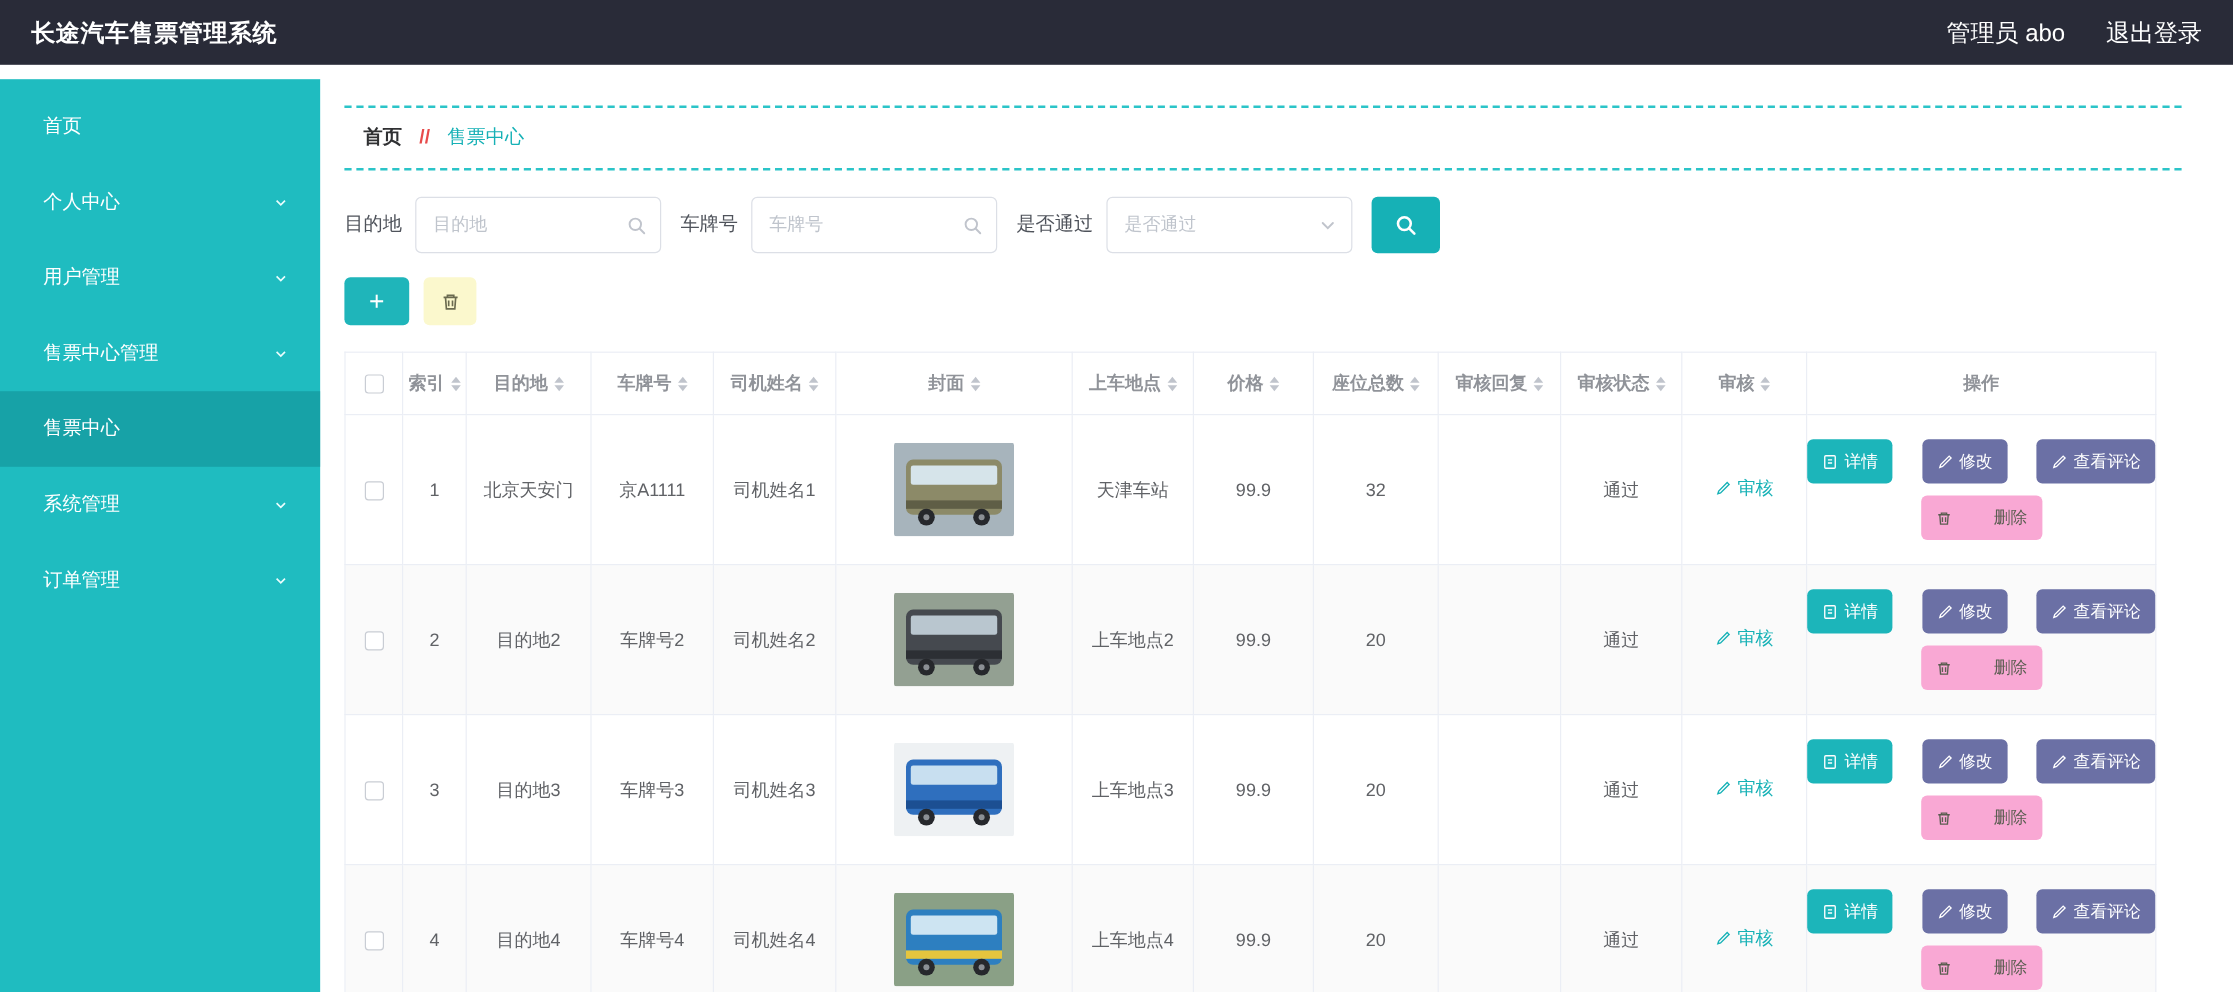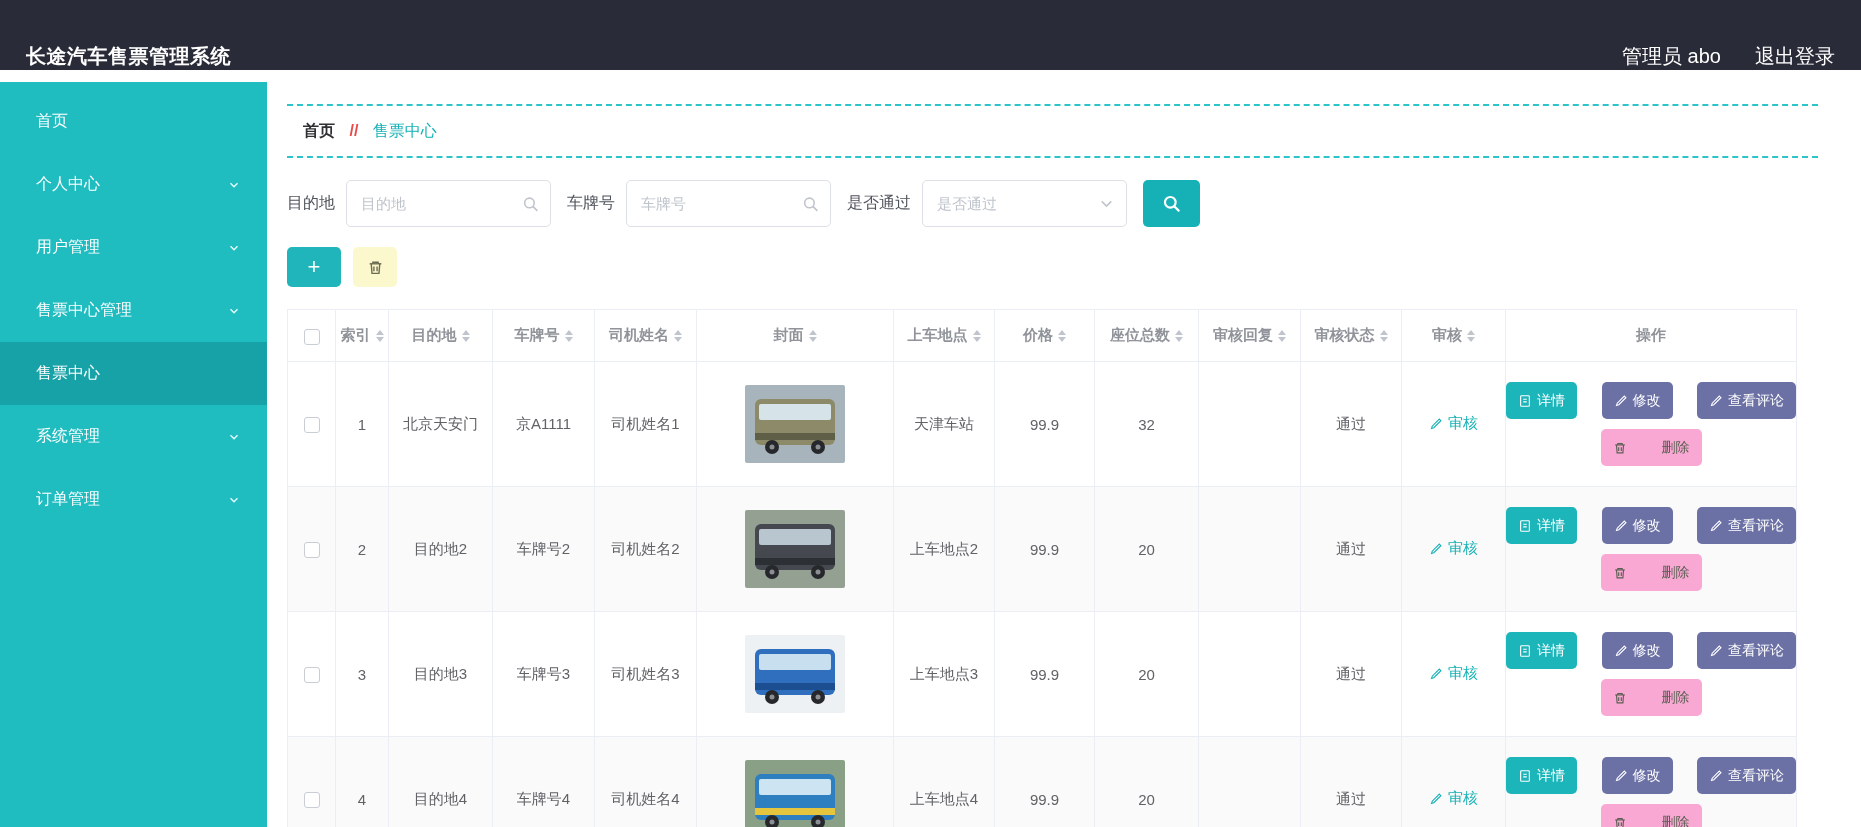--- a/index.html
+++ b/index.html
@@ -1,21 +1,21 @@
 <!DOCTYPE html>
 <html><head>
 <meta charset="utf-8">
 <style>
   * { margin:0; padding:0; box-sizing:border-box; }
   html,body { width:1861px; height:827px; overflow:hidden; background:#fff;
     font-family:"Liberation Sans","DejaVu Sans",sans-serif; }
 
   
-  .topbar { height:70px; background:#292b38; color:#fff; display:flex;
-    align-items:flex-end; justify-content:space-between; padding:0 26px; }
+  .topbar { height:54px; background:#292b38; color:#fff; display:flex;
+    align-items:center; justify-content:space-between; padding:0 26px; }
   .app-title { font-size:20px; font-weight:bold; letter-spacing:0.5px; }
   .topbar-right { display:flex; align-items:center; gap:34px; font-size:20px; }
   .topbar-right span { cursor:pointer; }
 
   
   .layout { display:flex; height:765px;margin-top:12px; }
   .sidebar { width:267px; flex-shrink:0; background:#1fbcc0; padding-top:8px; }
   .side-item { height:63px; display:flex; align-items:center; justify-content:space-between;
     padding:0 26px 0 36px; color:#fff; font-size:16px; cursor:pointer; }
   .side-item.active { background:#17a2a7; }

